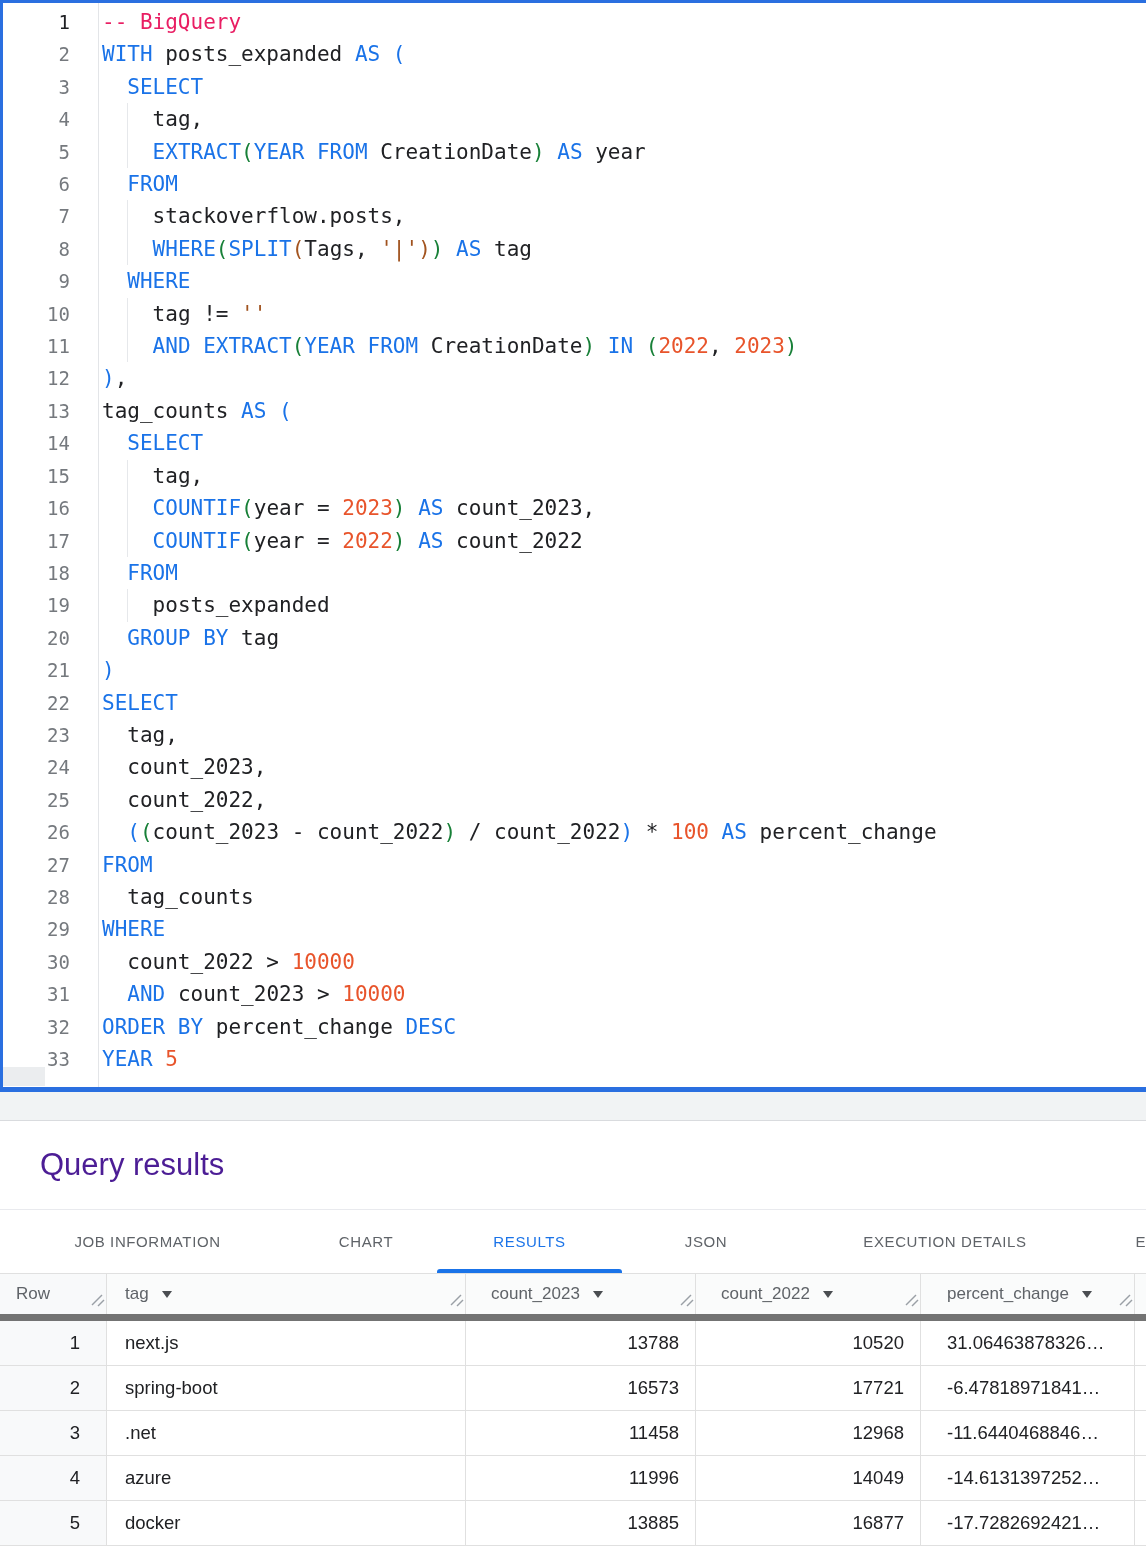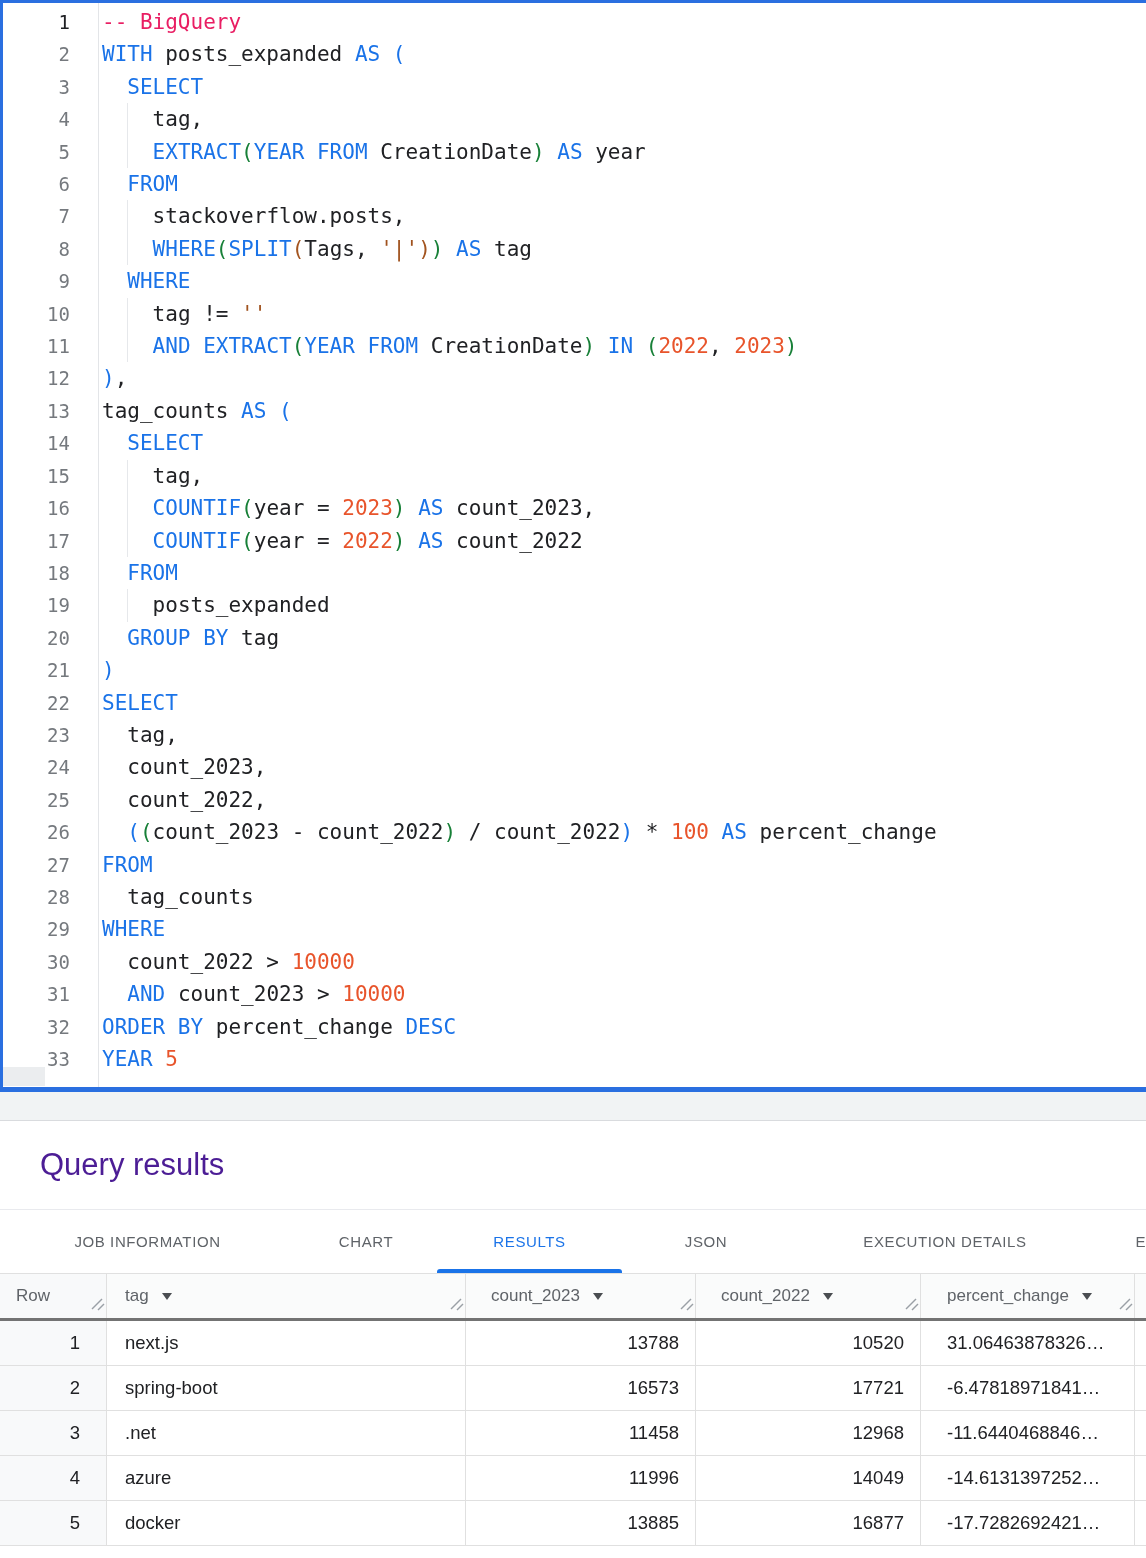--- a/index.html
+++ b/index.html
@@ -58,21 +58,21 @@
   }
   .tab.active { color:#1a73e8; }
   .tab .underline { position:absolute; left:0; right:0; bottom:0; height:4px; background:#1a73e8; border-radius:3px 3px 0 0; }
   .tab-0 { width:295px; } .tab-1 { width:185px; } .tab-2 { width:142px; }
   .tab-3 { width:168px; } .tab-4 { width:310px; } .tab-5 { width:92px; }
 
   
   .rtable { width:1146px; overflow:hidden; }
   .thead-row {
     display:flex; height:48px; background:#fafbfb;
-    border-top:1px solid #e0e0e0; border-bottom:3px solid #737373;
+    border-top:1px solid #e0e0e0; border-bottom:7px solid #737373;
   }
   .hcell {
     position:relative; display:flex; align-items:center;
     font-size:17px; font-weight:500; color:#5f6368; border-right:1px solid #e0e0e0;
   }
   .trow { display:flex; height:45px; border-bottom:1px solid #e0e0e0; background:#fff; }
   .cell {
     display:flex; align-items:center; font-size:18.5px; color:#202124;
     border-right:1px solid #e0e0e0; overflow:hidden; white-space:nowrap;
   }

